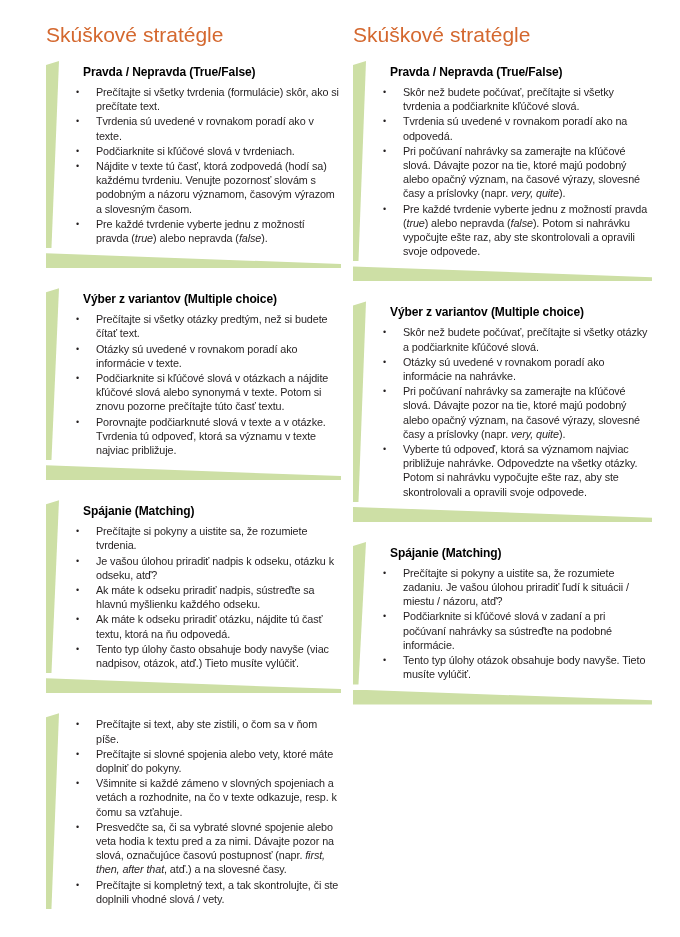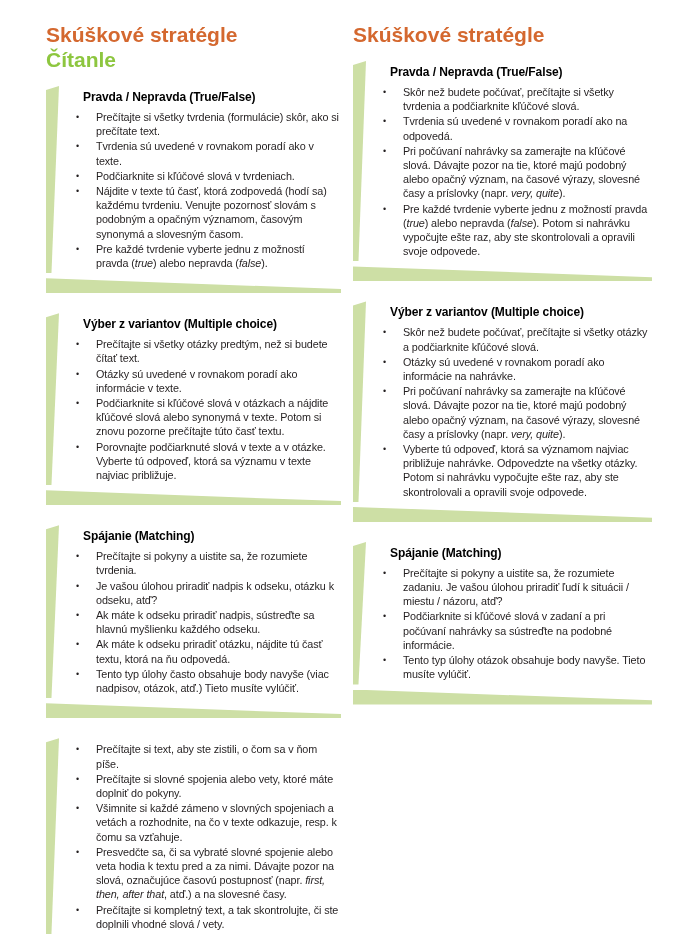--- a/index.html
+++ b/index.html
@@ -7,21 +7,21 @@
     width:680px;height:937px;overflow:hidden;
     font-family:"Liberation Sans","DejaVu Sans",sans-serif;
     color:#231f20;
   }
   .page{display:flex;gap:12px;padding:20px 28px 0 46px;box-sizing:border-box;}
   .col{box-sizing:border-box;}
   .col-left{width:295px;}
   .col-right{width:299px;}
   h1{
     margin:2px 0 14px 0;
-    font-size:21px;line-height:25px;font-weight:bold;letter-spacing:0;
+    font-size:21px;line-height:25px;font-weight:normal;letter-spacing:0;
   }
   h1 .t1{display:block;color:var(--orange,#d4682f);}
   h1 .t2{display:block;color:var(--green,#8dc63f);}
   .box{
     position:relative;
     margin:0 0 18px 0;
     padding:4px 1px 24px 30px;
     font-size:10.8px;line-height:14.2px;
     letter-spacing:-0.1px;
   }
@@ -46,21 +46,20 @@
   .txt i{}
 </style>
 </head>
 <body>
 
 <div class="page">
 
   <div class="col col-left">
     <h1>
       <span class="t1">Skúškové stratégle</span>
-      <span class="t2">Čítanle</span>
     </h1>
     <div class="boxes">
   <section class="box">
     <div class="ribbon-bar"></div>
     <div class="ribbon-swoosh"></div>
     <h2><span>Pravda / Nepravda</span> <span>(True/False)</span></h2>
     <ul>
             <li>
               <span class="dot">•</span>
               <span class="txt">Prečítajte si všetky tvrdenia (formulácie) skôr, ako si prečítate text.</span>
@@ -68,21 +67,21 @@
             <li>
               <span class="dot">•</span>
               <span class="txt">Tvrdenia sú uvedené v rovnakom poradí ako v texte.</span>
             </li>
             <li>
               <span class="dot">•</span>
               <span class="txt">Podčiarknite si kľúčové slová v tvrdeniach.</span>
             </li>
             <li>
               <span class="dot">•</span>
-              <span class="txt">Nájdite v texte tú časť, ktorá zodpovedá (hodí sa) každému tvrdeniu. Venujte pozornosť slovám s podobným a opačným významom, časovým synonymá a slovesným časom.</span>
+              <span class="txt">Nájdite v texte tú časť, ktorá zodpovedá (hodí sa) každému tvrdeniu. Venujte pozornosť slovám s podobným a názoru významom, časovým výrazom a slovesným časom.</span>
             </li>
             <li>
               <span class="dot">•</span>
               <span class="txt">Pre každé tvrdenie vyberte jednu z možností pravda (<i>true</i>) alebo nepravda (<i>false</i>).</span>
             </li>
           </ul>
   </section>
 
   <section class="box">
     <div class="ribbon-bar"></div>
@@ -96,21 +95,21 @@
             <li>
               <span class="dot">•</span>
               <span class="txt">Otázky sú uvedené v rovnakom poradí ako informácie v texte.</span>
             </li>
             <li>
               <span class="dot">•</span>
               <span class="txt">Podčiarknite si kľúčové slová v otázkach a nájdite kľúčové slová alebo synonymá v texte. Potom si znovu pozorne prečítajte túto časť textu.</span>
             </li>
             <li>
               <span class="dot">•</span>
-              <span class="txt">Porovnajte podčiarknuté slová v texte a v otázke. Vyberte tú odpoveď, ktorá sa významu v texte najviac približuje.</span>
+              <span class="txt">Porovnajte podčiarknuté slová v texte a v otázke. Tvrdenia tú odpoveď, ktorá sa významu v texte najviac približuje.</span>
             </li>
           </ul>
   </section>
 
   <section class="box">
     <div class="ribbon-bar"></div>
     <div class="ribbon-swoosh"></div>
     <h2><span>Spájanie</span> <span>(Matching)</span></h2>
     <ul>
             <li>

